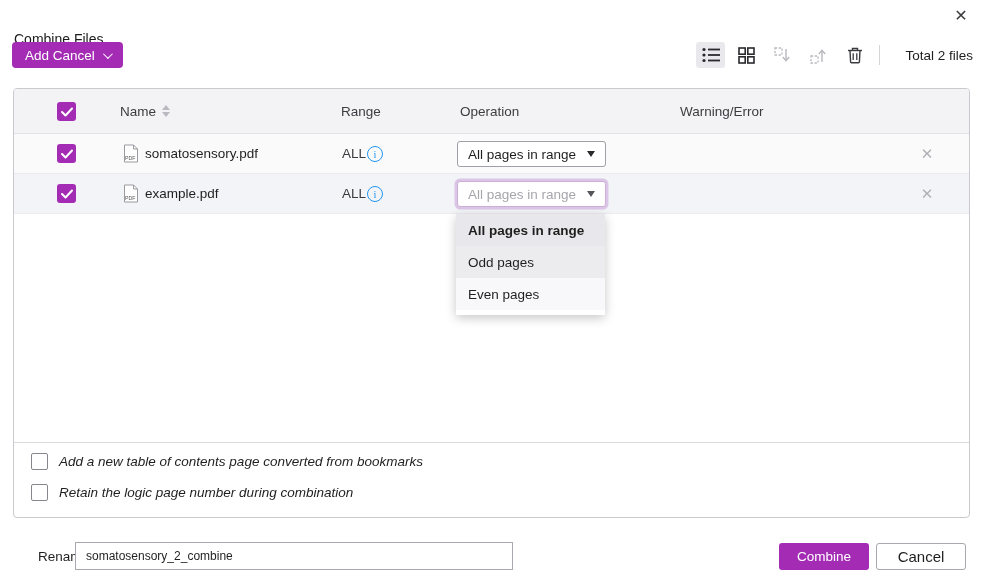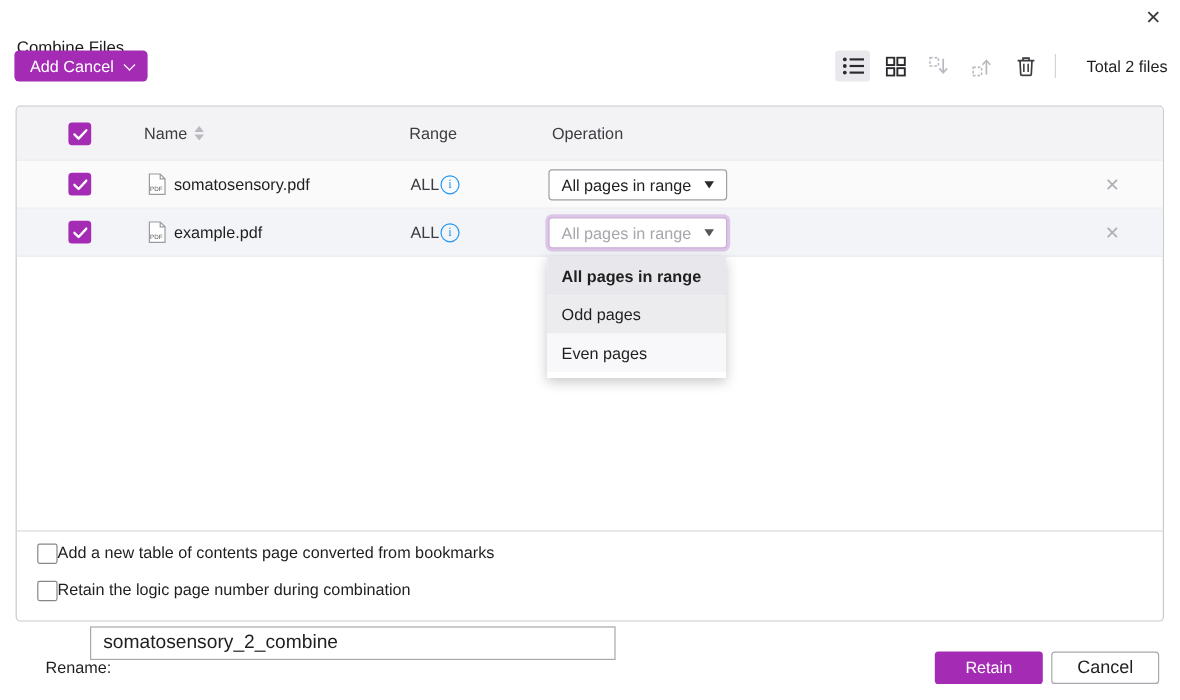--- a/index.html
+++ b/index.html
@@ -61,38 +61,38 @@
   .op-select .lbl { flex:1; color:#1f1f1f; white-space:nowrap; }
   .op-select .arr { width:0; height:0; border-left:4.5px solid transparent; border-right:4.5px solid transparent;
     border-top:6px solid #2a2a2e; }
   .op-select.focused { border:1px solid #cdaed6; box-shadow:0 0 0 2.5px rgba(194,143,212,0.45); }
   .op-select.focused .lbl { color:#a6a6ac; }
   .op-select.focused .arr { border-top-color:#55555a; }
   .row-x { position:absolute; left:898px; top:0; height:100%; width:30px; display:flex;
     align-items:center; justify-content:center; color:#b0b0b6; font-size:15px; cursor:pointer; }
 
   .panel-divider { position:absolute; left:0; top:353px; width:100%; height:1px; background:#d9d9de; }
-  .opt-row { position:absolute; left:17px; display:flex; align-items:flex-start; cursor:default; }
+  .opt-row { position:absolute; left:17px; display:flex; align-items:center; gap:11px; cursor:default;font-style:italic; }
   .opt-row.o0 { top:364px; }
   .opt-row.o1 { top:395px; }
   .opt-box { width:17px; height:17px; border:1px solid #86868c; border-radius:2px; background:#fff; cursor:pointer; }
   .opt-label { color:#1f1f1f; }
 
   
   .menu { position:absolute; left:456px; top:214px; width:149px; background:#fff;
     box-shadow:0 3px 10px rgba(0,0,0,0.22); padding-bottom:5px; z-index:10; }
   .mi { height:32px; display:flex; align-items:center; padding:0 12px; white-space:nowrap; cursor:pointer; color:#1f1f1f; }
   .mi.sel { background:#e8e8ec; font-weight:bold; }
   .mi.a { background:#f8f8fa; }
   .mi.b { background:#ececef; }
 
   
   .rename-label { position:absolute; left:14px; top:549px; color:#1f1f1f;margin-left:24px; }
-  .rename-input { position:absolute; left:75px; top:522px; width:438px; height:28px;
-    border:1px solid #a8a8ae; border-radius:0; padding:0 10px; font-size:16px;
+  .rename-input { position:absolute; left:75px; top:542px; width:438px; height:28px;
+    border:1px solid #a8a8ae; border-radius:0; padding:0 10px; font-size:12px;
     font-family:inherit; color:#1f1f1f; background:#fff; }
   .btn-combine { position:absolute; left:779px; top:543px; width:90px; height:27px;
     background:#a42cb5; color:#fff; border:none; border-radius:3px; font-size:13.5px;
     font-family:inherit; cursor:pointer; }
   .btn-cancel { position:absolute; left:876px; top:543px; width:90px; height:27px;
     background:#fff; color:#1f1f1f; border:1px solid #a8a8ae; border-radius:3px;
     font-size:15px; font-family:inherit; cursor:pointer; }
   svg { display:block; }
 </style>
 </head>
@@ -162,20 +162,21 @@
     </div>
     <div class="col-name">
       <span>Name</span>
       <span class="sort">
           <i class="up"></i>
           <i class="dn"></i>
         </span>
     </div>
     <div class="col-range">Range</div>
     <div class="col-op">Operation</div>
+    <div class="col-warn">Warning/Error</div>
   </div>
 
   <div class="frow r0">
     <div class="cb row-cb">
       <svg viewBox="0 0 12 10">
           <polyline points="1,5 4.5,8.5 11,1.5" fill="none" stroke="#fff" stroke-width="2" stroke-linecap="round" stroke-linejoin="round"></polyline>
         </svg>
     </div>
     <svg class="pdf-ico" width="16" height="19" viewBox="0 0 16 19">
       <path d="M1.5 1 L10.5 1 L14.5 5 L14.5 18 L1.5 18 Z" fill="#ffffff" stroke="#9a9aa0" stroke-width="1"></path>
@@ -226,14 +227,14 @@
 </div>
 
 <div class="menu">
   <div class="mi sel">All pages in range</div>
   <div class="mi b">Odd pages</div>
   <div class="mi a">Even pages</div>
 </div>
 
 <div class="rename-label">Rename:</div>
 <input class="rename-input" type="text" value="somatosensory_2_combine" style="">
-<button class="btn-combine">Retain</button>
+<button class="btn-combine">Combine</button>
 <button class="btn-cancel">Cancel</button>
 
 </body></html>

